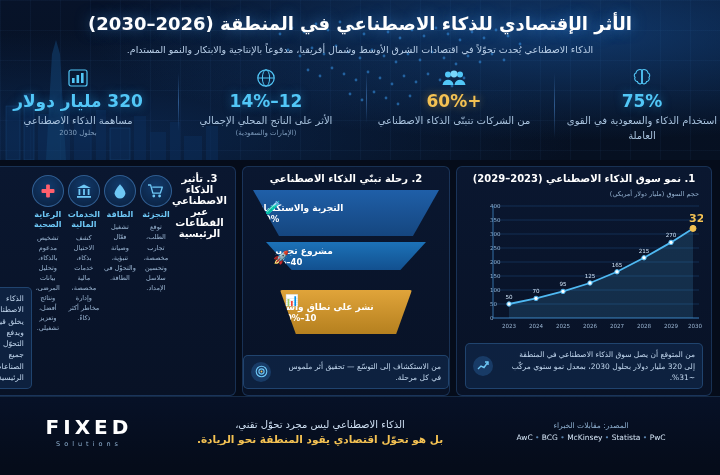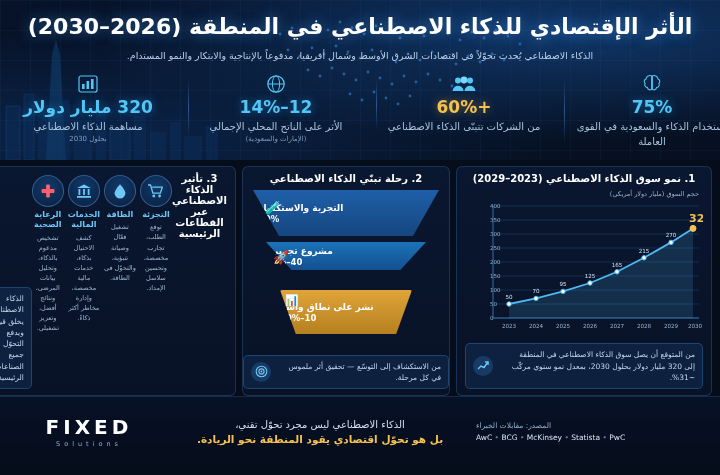--- a/index.html
+++ b/index.html
@@ -22,32 +22,32 @@
     overflow:hidden;
   }
   .skyline{position:absolute;left:0;bottom:0;width:240px;height:150px;opacity:.55;}
   .mapdots{position:absolute;right:160px;top:4px;width:300px;height:110px;opacity:.8;}
   .hgrid{position:absolute;inset:0;background-image:
       linear-gradient(rgba(80,150,230,.05) 1px,transparent 1px),
       linear-gradient(90deg,rgba(80,150,230,.05) 1px,transparent 1px);
     background-size:30px 30px;}
   .title{
     position:relative;text-align:center;padding-top:12px;
-    font-size:22px;font-weight:bold;color:#ffffff;letter-spacing:.2px;
+    font-size:18px;font-weight:bold;color:#ffffff;letter-spacing:.2px;
     text-shadow:0 0 14px rgba(80,170,255,.55);
     line-height:1.35;
   }
   .subtitle{
     position:relative;text-align:center;margin:6px auto 0;width:560px;
     font-size:9.5px;color:#b9cfe8;line-height:1.6;
   }
 
   
   .kpis{
-    position:relative;display:flex;flex-direction:row-reverse;justify-content:flex-start;
+    position:relative;display:flex;flex-direction:row-reverse;justify-content:center;
     align-items:flex-start;gap:12px;margin-top:10px;
   }
   .kpi{
     flex:0 0 auto;width:168px;text-align:center;padding:0 4px;position:relative;
   }
   .kpi + .kpi::after{
     content:"";position:absolute;top:6px;bottom:6px;left:0;width:1px;
     background:linear-gradient(180deg,rgba(90,160,240,0),rgba(90,160,240,.45),rgba(90,160,240,0));
   }
   .kpi-ic{height:22px;display:flex;align-items:center;justify-content:center;margin-bottom:2px;}
@@ -107,21 +107,21 @@
   
   .footer{display:flex;flex-direction:row-reverse;align-items:center;
     height:70px;padding:0 14px;box-sizing:border-box;border-top:1px solid rgba(70,130,200,.25);
     background:linear-gradient(180deg,#071127,#050c1a);}
   .fslogan{flex:1;text-align:center;}
   .fslogan .l1{font-size:10px;color:#cfe0f3;}
   .fslogan .l2{font-size:10.5px;font-weight:bold;color:#f4c253;margin-top:3px;}
   .logo{flex:0 0 150px;text-align:center;}
   .logo .lname{font-size:20px;font-weight:bold;color:#fff;letter-spacing:4px;}
   .logo .lsub{font-size:6.5px;color:#8fb0d0;letter-spacing:4px;margin-top:1px;}
-  .sources{flex:0 0 230px;text-align:left;}
+  .sources{flex:0 0 230px;text-align:center;}
   .sources .sl{font-size:7.5px;color:#8fb0d0;}
   .sources .sv{font-size:7.5px;color:#d4e4f5;margin-top:3px;}
   .dotsep{color:#5a83ad;}
 
   svg{display:block;}
 </style>
 </head>
 <body>
 
 <div class="page">

